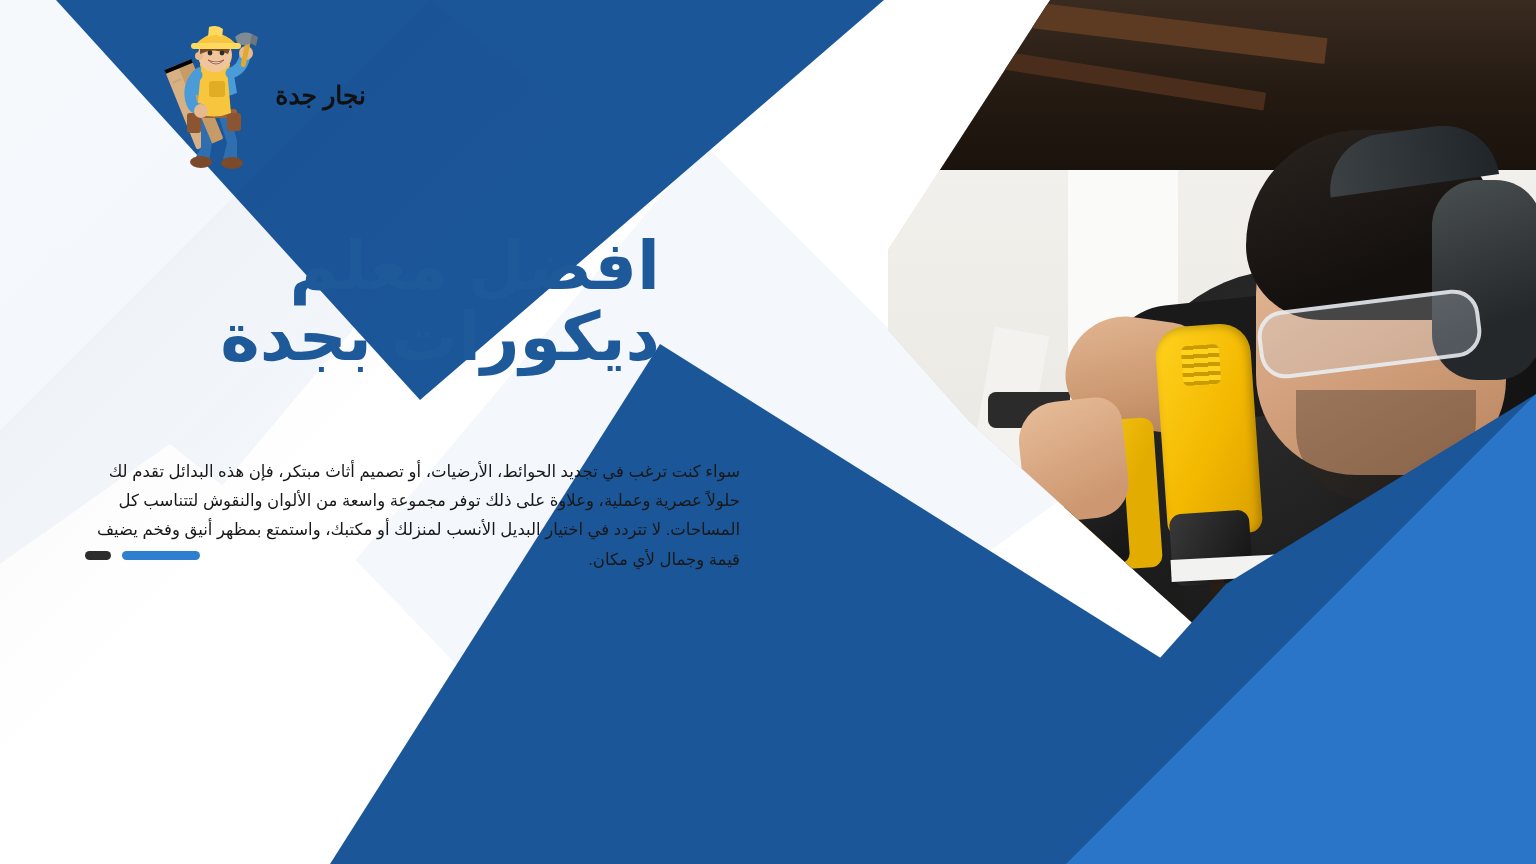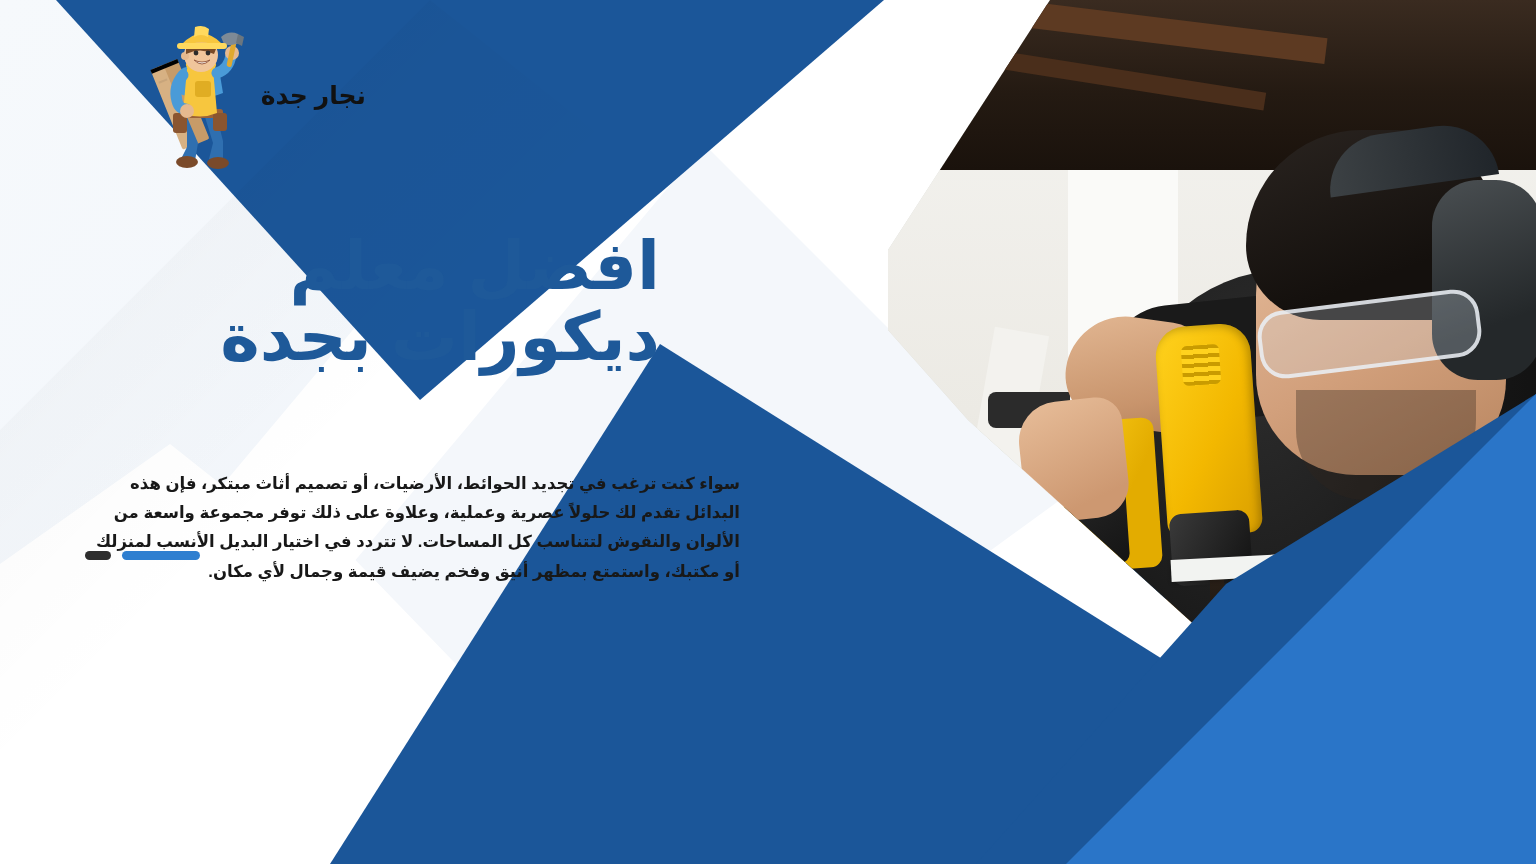--- a/index.html
+++ b/index.html
@@ -246,35 +246,35 @@
   }
 
   
   .logo-wrap{
     position:absolute;left:105px;top:18px;width:265px;height:155px;
     display:flex;align-items:center;gap:6px;
   }
   .mascot{position:relative;width:112px;height:150px;flex:0 0 112px;}
   .brand-name{
     font-size:25px;font-weight:bold;color:#111111;letter-spacing:0;
-    white-space:nowrap;margin-right:4px;
+    white-space:nowrap;margin-right:4px;font-family:Liberation Serif, serif;
   }
 
   .headline{
     position:absolute;left:20px;top:185px;width:640px;
     text-align:right;
     font-size:67px;line-height:1.06;font-weight:bold;
     color:#1e5999;
     direction:rtl;
   }
 
   .body-copy{
-    position:absolute;left:90px;top:452px;width:650px;
+    position:absolute;left:90px;top:440px;width:650px;
     text-align:right;direction:rtl;
-    font-size:16.5px;line-height:1.78;font-weight:bold;
+    font-size:16.5px;line-height:1.78;font-weight:normal;
     color:#181818;
   }
 
   .accent-bars{
     position:absolute;left:85px;top:551px;display:flex;align-items:center;gap:11px;
   }
   .bar-blue{width:78px;height:9px;border-radius:5px;background:#2f7fd0;}
   .bar-dark{width:26px;height:9px;border-radius:5px;background:#2d2d2d;}
 </style>
 </head>

